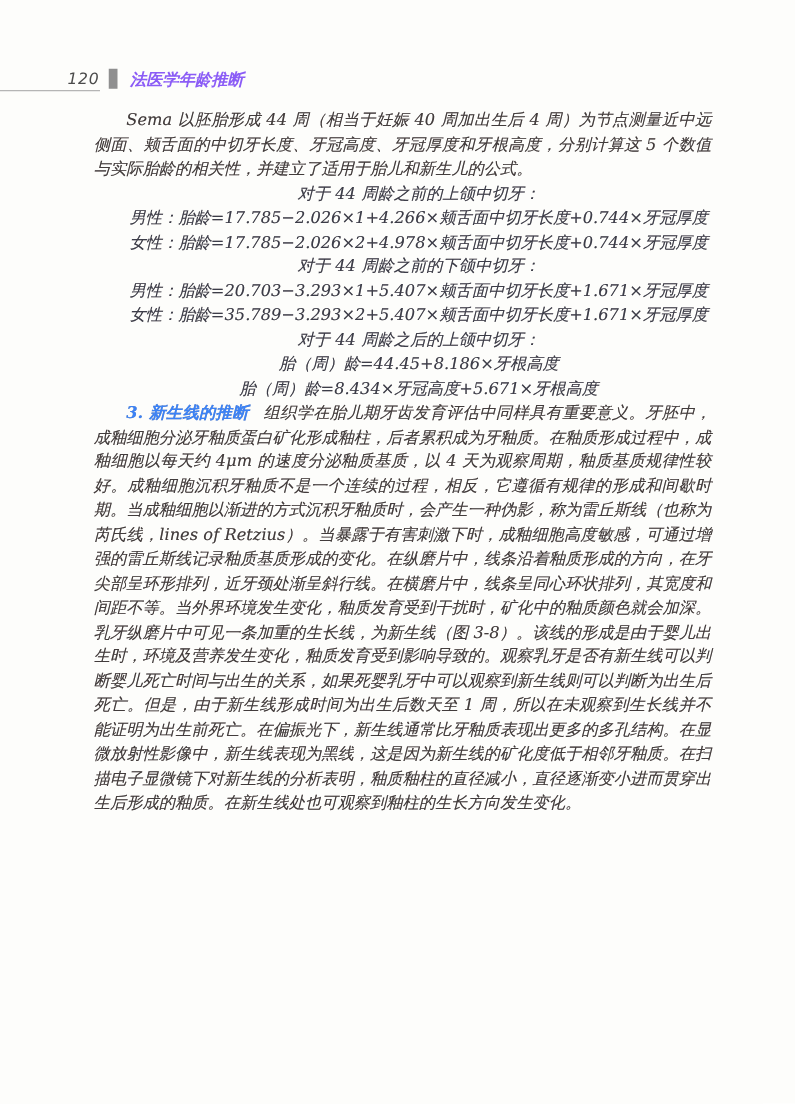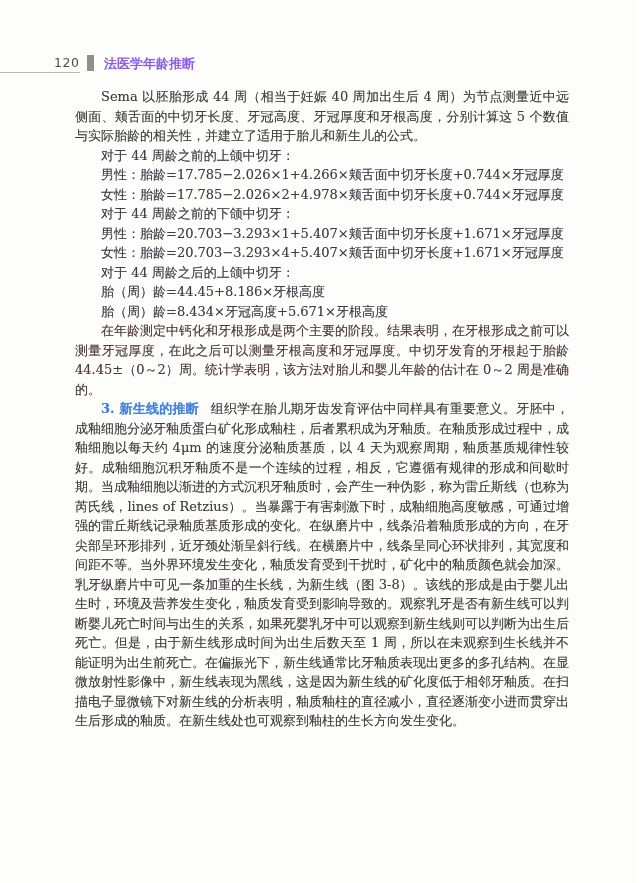--- a/index.html
+++ b/index.html
@@ -7,20 +7,21 @@
     padding: 0;
     background: #ffffff;
   }
   .page {
     position: relative;
     width: 636px;
     height: 883px;
     background: #fdfdfb;
     overflow: hidden;
     font-family: "DejaVu Serif", serif;
+    font-style: italic;
   }
   
   .page-header {
     position: absolute;
     top: 54px;
     left: 0;
     right: 0;
     height: 22px;
   }
   .pagenum {
@@ -68,21 +69,21 @@
     text-align: justify;
     text-shadow: 0 0 0.5px rgba(70,58,58,0.45);
   }
   .body-text p {
     margin: 0;
     padding: 0;
   }
   .indent { text-indent: 2em; }
   .fline {
     text-indent: 2em;
-    text-align: left;
+    text-align: center;
     white-space: nowrap;
     color: #3c3d49;
   }
   .t-warm { color: #4f3a37; }
   .lead-bold {
     font-weight: bold;
     color: #3b82f6;
     margin-right: 0.9em;
   }
 </style>
@@ -101,25 +102,24 @@
   <main class="body-text">
 
 
     <p class="indent">Sema 以胚胎形成 44 周（相当于妊娠 40 周加出生后 4 周）为节点测量近中远侧面、颊舌面的中切牙长度、牙冠高度、牙冠厚度和牙根高度，分别计算这 5 个数值与实际胎龄的相关性，并建立了适用于胎儿和新生儿的公式。</p>
 
     <div class="fline">对于 44 周龄之前的上颌中切牙：</div>
     <div class="fline">男性：胎龄=17.785−2.026×1+4.266×颊舌面中切牙长度+0.744×牙冠厚度</div>
     <div class="fline">女性：胎龄=17.785−2.026×2+4.978×颊舌面中切牙长度+0.744×牙冠厚度</div>
     <div class="fline">对于 44 周龄之前的下颌中切牙：</div>
     <div class="fline">男性：胎龄=20.703−3.293×1+5.407×颊舌面中切牙长度+1.671×牙冠厚度</div>
-    <div class="fline">女性：胎龄=20.703−3.293×4+5.407×颊舌面中切牙长度+1.671×牙冠厚度</div>
+    <div class="fline">女性：胎龄=35.789−3.293×2+5.407×颊舌面中切牙长度+1.671×牙冠厚度</div>
     <div class="fline">对于 44 周龄之后的上颌中切牙：</div>
     <div class="fline">胎（周）龄=44.45+8.186×牙根高度</div>
     <div class="fline">胎（周）龄=8.434×牙冠高度+5.671×牙根高度</div>
 
-    <p class="indent t-warm">在年龄测定中钙化和牙根形成是两个主要的阶段。结果表明，在牙根形成之前可以测量牙冠厚度，在此之后可以测量牙根高度和牙冠厚度。中切牙发育的牙根起于胎龄 44.45±（0～2）周。统计学表明，该方法对胎儿和婴儿年龄的估计在 0～2 周是准确的。</p>
 
     <p class="indent">
       <b class="lead-bold">3. 新生线的推断</b><span>组织学在胎儿期牙齿发育评估中同样具有重要意义。牙胚中，成釉细胞分泌牙釉质蛋白矿化形成釉柱，后者累积成为牙釉质。在釉质形成过程中，成釉细胞以每天约 4μm 的速度分泌釉质基质，以 4 天为观察周期，釉质基质规律性较好。成釉细胞沉积牙釉质不是一个连续的过程，相反，它遵循有规律的形成和间歇时期。当成釉细胞以渐进的方式沉积牙釉质时，会产生一种伪影，称为雷丘斯线（也称为芮氏线，lines of Retzius）。当暴露于有害刺激下时，成釉细胞高度敏感，可通过增强的雷丘斯线记录釉质基质形成的变化。在纵磨片中，线条沿着釉质形成的方向，在牙尖部呈环形排列，近牙颈处渐呈斜行线。在横磨片中，线条呈同心环状排列，其宽度和间距不等。当外界环境发生变化，釉质发育受到干扰时，矿化中的釉质颜色就会加深。乳牙纵磨片中可见一条加重的生长线，为新生线（图 3-8）。该线的形成是由于婴儿出生时，环境及营养发生变化，釉质发育受到影响导致的。观察乳牙是否有新生线可以判断婴儿死亡时间与出生的关系，如果死婴乳牙中可以观察到新生线则可以判断为出生后死亡。但是，由于新生线形成时间为出生后数天至 1 周，所以在未观察到生长线并不能证明为出生前死亡。在偏振光下，新生线通常比牙釉质表现出更多的多孔结构。在显微放射性影像中，新生线表现为黑线，这是因为新生线的矿化度低于相邻牙釉质。在扫描电子显微镜下对新生线的分析表明，釉质釉柱的直径减小，直径逐渐变小进而贯穿出生后形成的釉质。在新生线处也可观察到釉柱的生长方向发生变化。</span>
     </p>
 
   </main>
 </div>
 
 </body></html>

